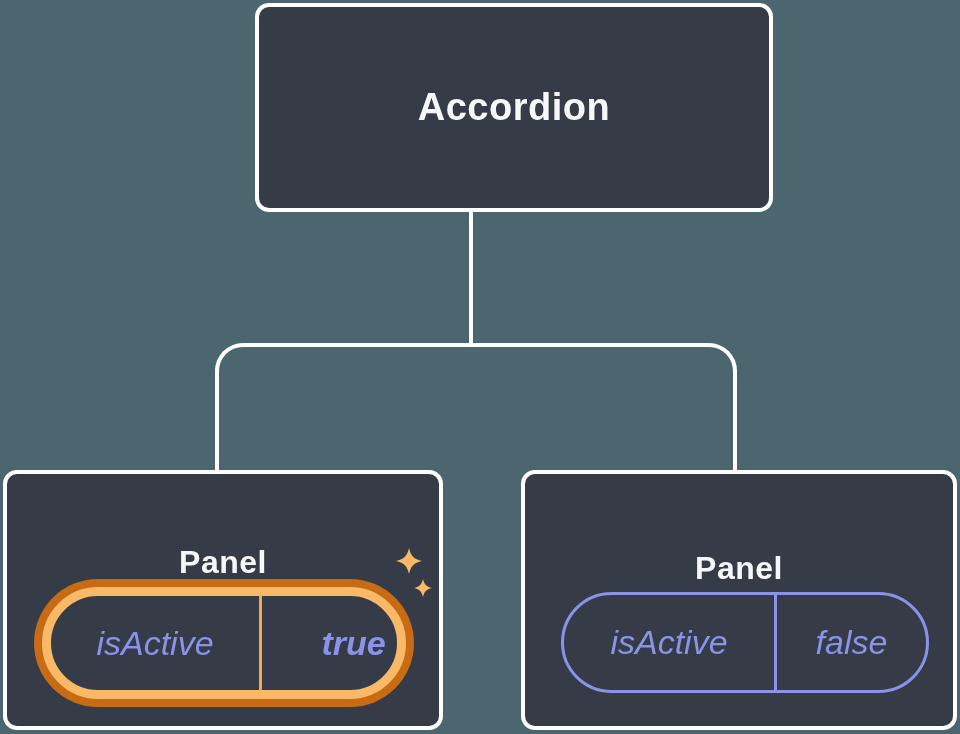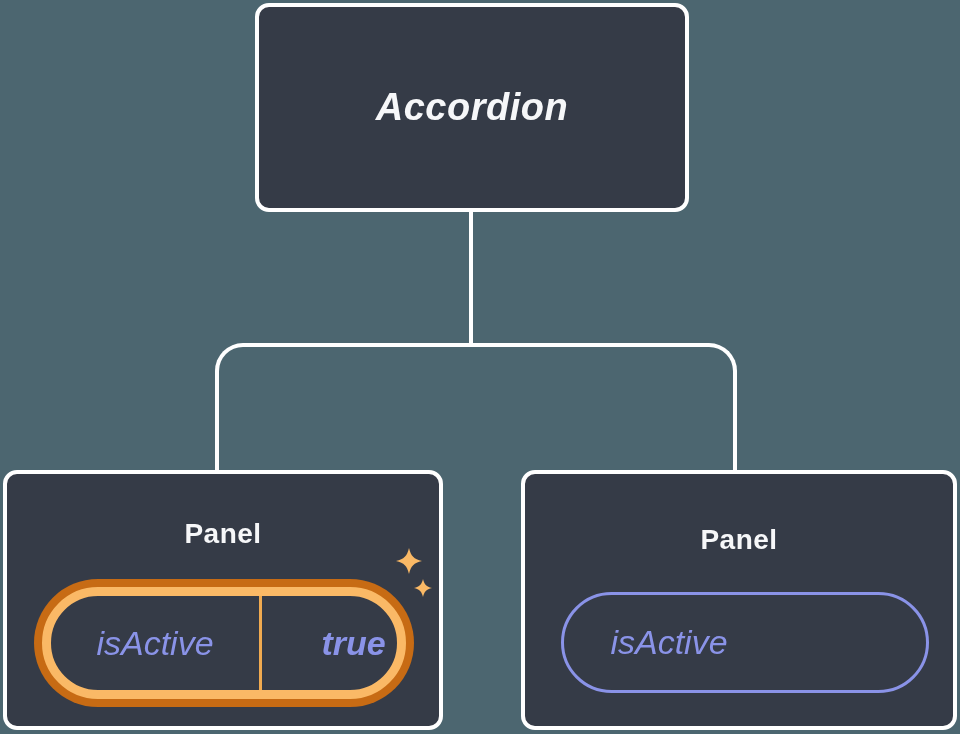--- a/index.html
+++ b/index.html
@@ -32,37 +32,38 @@
   
   .node {
     position: absolute;
     background: var(--node-fill, #353b47);
     border: 4px solid var(--node-border, #ffffff);
     border-radius: 14px;
     box-sizing: border-box;
   }
   .node--root {
     left: 255px; top: 3px;
-    width: 434px; height: 209px;
-    display: flex; align-items: center; justify-content: center; font-style: italic;
+    width: 518px; height: 209px;
+    display: flex; align-items: center; justify-content: center;
   }
   .node--panel-left  { left: 3px;   top: 470px; width: 440px; height: 260px; }
   .node--panel-right { left: 521px; top: 470px; width: 436px; height: 260px; }
   .node-title {
     color: var(--title-text, #f6f7f9);
     font-size: 38px; font-weight: 600;
     letter-spacing: 0.5px;
   }
   .panel-title {
     position: absolute; left: 0; width: 100%;
     text-align: center;
     color: var(--title-text, #f6f7f9);
-    font-size: 28px; font-weight: 600;
+    font-size: 32px; font-weight: 600;
     line-height: 40px;
     letter-spacing: 0.5px;
+    margin-top: 28px;
   }
   .panel-title--left  { top: 40px; }
   .panel-title--right { top: 46px; }
   
   .pill {
     position: absolute;
     display: flex; align-items: stretch;
     box-sizing: border-box;
     border-radius: 999px;
     background: var(--node-fill, #353b47);
@@ -124,16 +125,17 @@
     <svg class="sparkles" viewBox="0 0 40 52" xmlns="http://www.w3.org/2000/svg">
       <path d="M15 2 C17 10.2, 19.8 13, 28 15 C19.8 17, 17 19.8, 15 28 C13 19.8, 10.2 17, 2 15 C10.2 13, 13 10.2, 15 2 Z"></path>
       <path d="M29 33 C30.4 38.7, 32.3 40.6, 38 42 C32.3 43.4, 30.4 45.3, 29 51 C27.6 45.3, 25.7 43.4, 20 42 C25.7 40.6, 27.6 38.7, 29 33 Z"></path>
     </svg>
   </div>
 
   <div class="node node--panel-right">
     <div class="panel-title panel-title--right">Panel</div>
     <div class="pill pill--inactive">
       <div class="pill-cell pill-cell--key">isActive</div>
+      <div class="pill-cell pill-cell--value">false</div>
     </div>
   </div>
 
 </div>
 
 </body></html>

